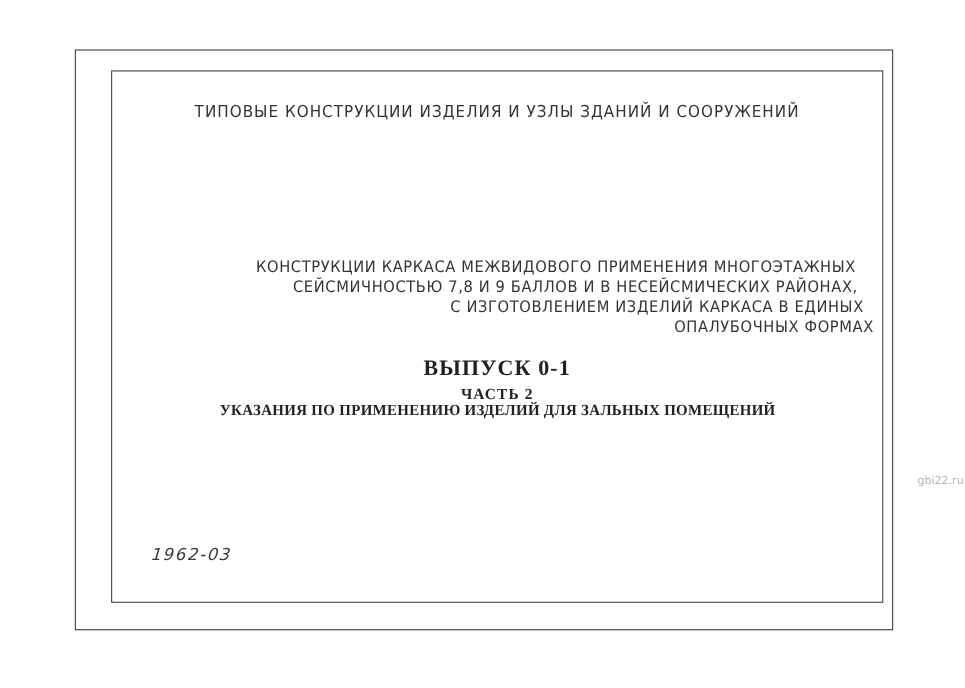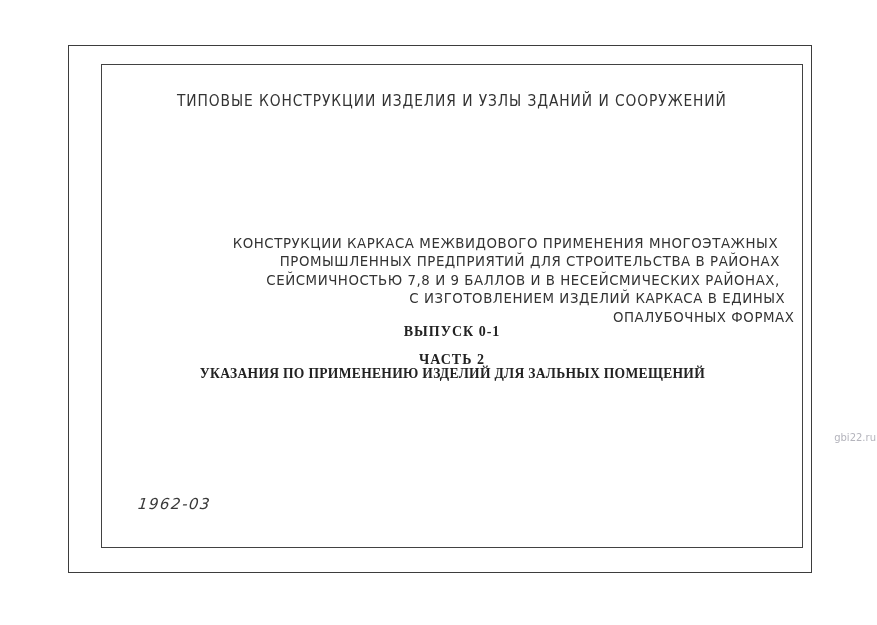--- a/index.html
+++ b/index.html
@@ -85,21 +85,21 @@
   }
   .description .squeeze { transform: scaleX(0.92); }
   .description .line { height: 18.4px; }
 
   
   .serif-text {
     font-family: "Liberation Serif", "DejaVu Serif", serif;
     font-weight: bold;
     color: #222222;
   }
-  .issue-line { top: 324px; font-size: 14px; letter-spacing: 1px; }
+  .issue-line { top: 324px; font-size: 20px; letter-spacing: 1px; }
   .part-line  { top: 340px; font-size: 14px; letter-spacing: 1px; margin-top: 12px; }
   .subtitle-line {
     top: 366px;
     font-size: 14px;
     letter-spacing: 0.3px;
   }
   .subtitle-line .squeeze { transform: scaleX(0.97); }
 
   .handwritten {
     position: absolute;
@@ -134,23 +134,20 @@
     <div class="center-line doc-header">
       <span class="squeeze">ТИПОВЫЕ КОНСТРУКЦИИ ИЗДЕЛИЯ И УЗЛЫ ЗДАНИЙ И СООРУЖЕНИЙ</span>
     </div>
 
 
     <div class="description">
       <div class="line">
         <span class="squeeze">КОНСТРУКЦИИ КАРКАСА МЕЖВИДОВОГО ПРИМЕНЕНИЯ МНОГОЭТАЖНЫХ</span>
       </div>
       <div class="line">
-        <span class="squeeze">ПРОМЫШЛЕННЫХ ПРЕДПРИЯТИЙ ДЛЯ СТРОИТЕЛЬСТВА В РАЙОНАХ</span>
-      </div>
-      <div class="line">
         <span class="squeeze">СЕЙСМИЧНОСТЬЮ 7,8 И 9 БАЛЛОВ И В НЕСЕЙСМИЧЕСКИХ РАЙОНАХ,</span>
       </div>
       <div class="line">
         <span class="squeeze">С ИЗГОТОВЛЕНИЕМ ИЗДЕЛИЙ КАРКАСА В ЕДИНЫХ</span>
       </div>
       <div class="line">
         <span class="squeeze">ОПАЛУБОЧНЫХ ФОРМАХ</span>
       </div>
     </div>
 

